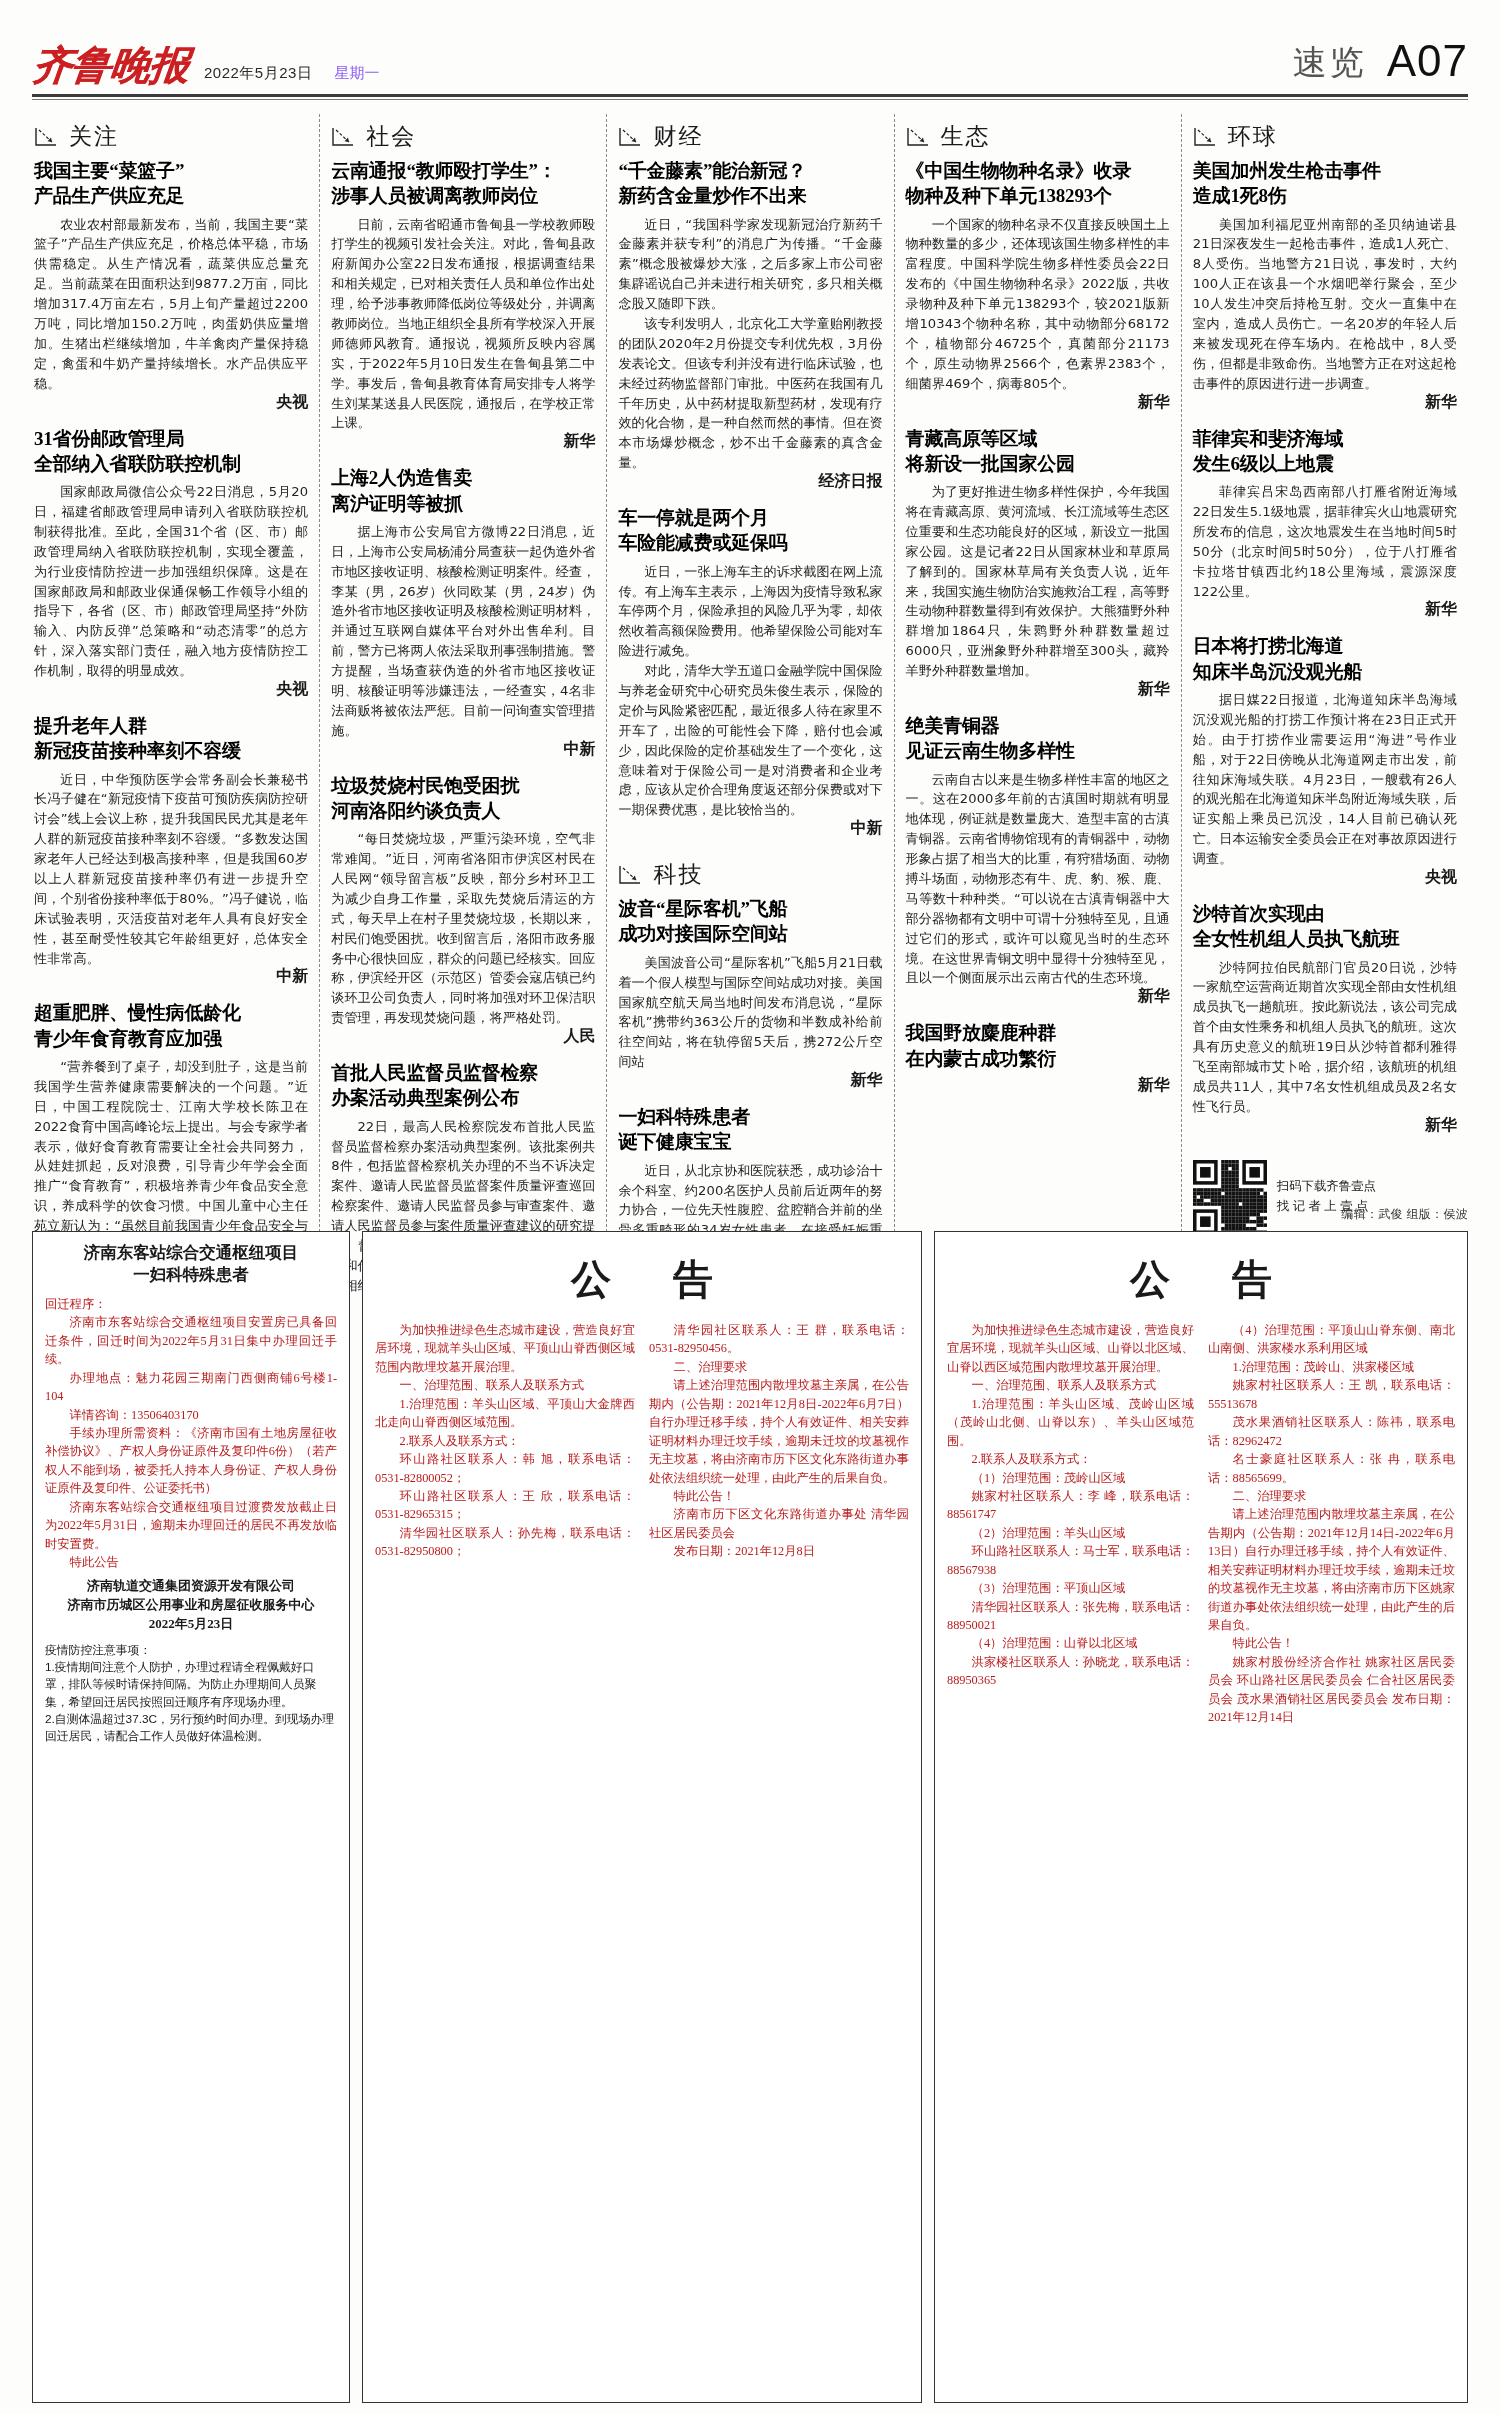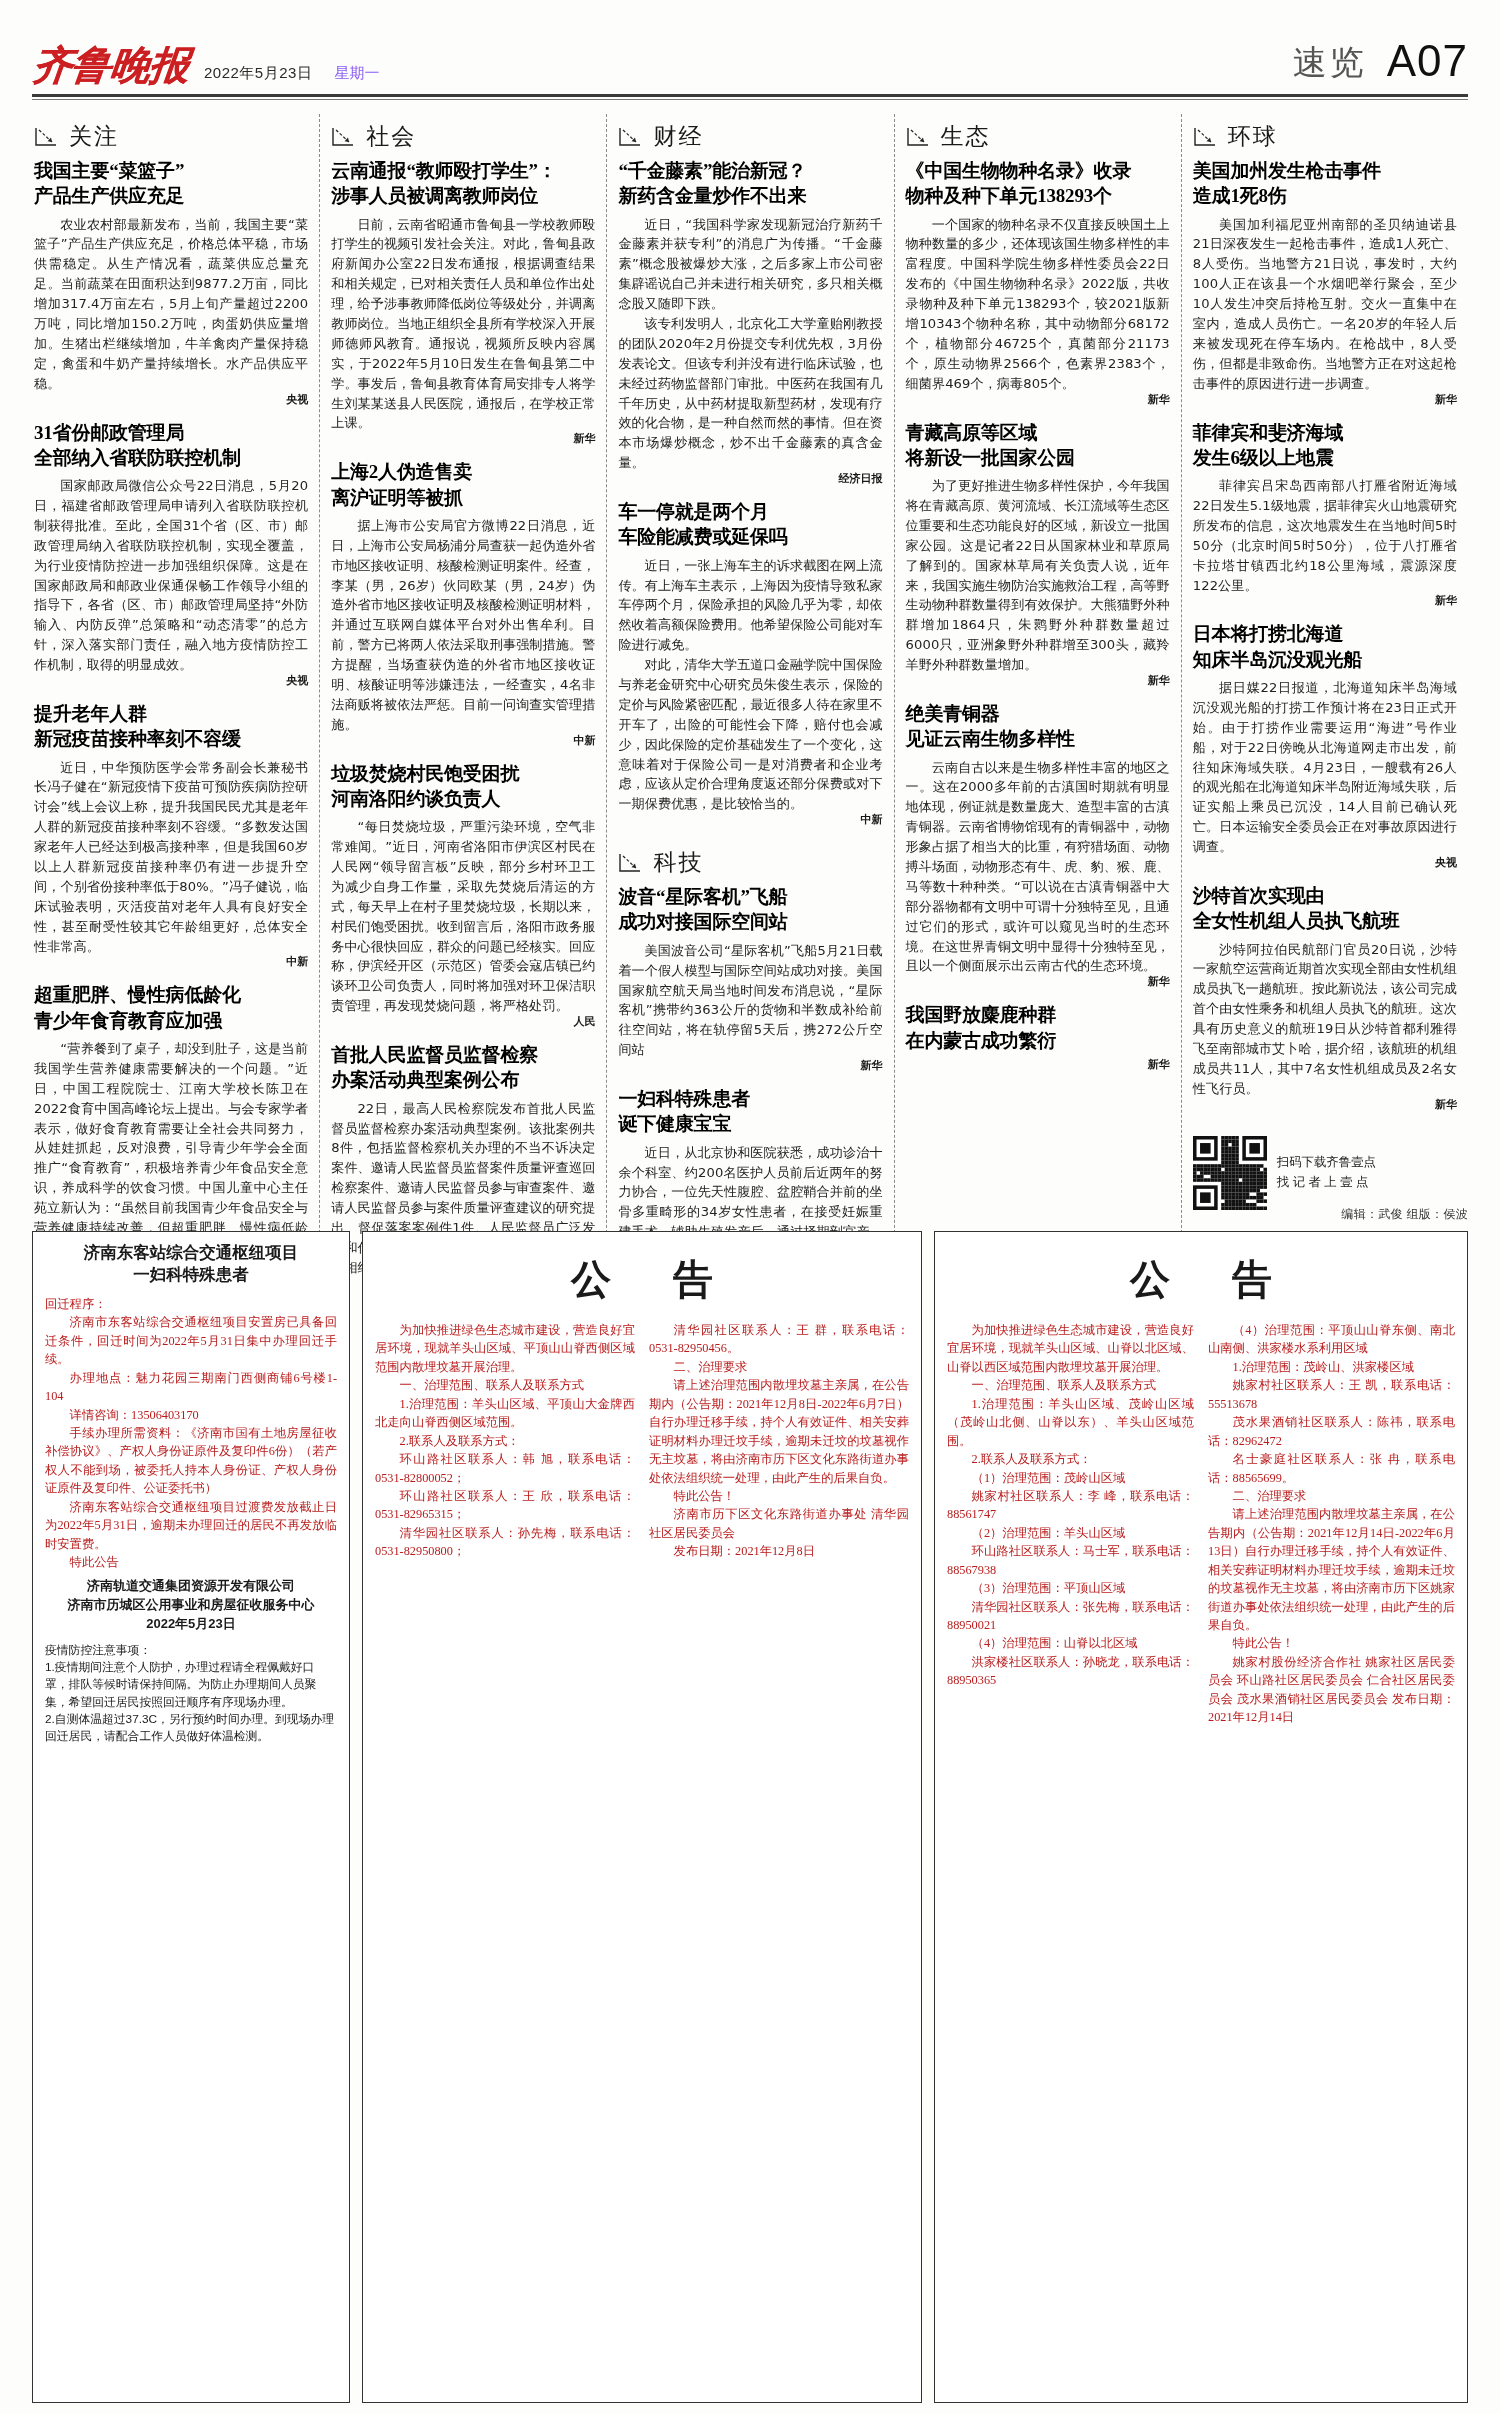--- a/index.html
+++ b/index.html
@@ -60,21 +60,21 @@
   .art-body {
     font-size: 13.1px;
     line-height: 1.52;
     text-align: justify;
     text-indent: 2em;
     letter-spacing: 0.1px;
     color: #222;
     font-family: "DejaVu Sans", "Liberation Sans", sans-serif;
   }
   .art-body p { margin: 0; text-indent: 2em; }
-  .src-line { text-align: right; font-weight: 700; font-size: 11px; margin-top: -2px; }
+  .src-line { text-align: right; font-weight: 700; font-size: 16px; margin-top: -2px; }
 
   
   .qr-block { display: flex; align-items: center; gap: 10px; margin-top: 16px; padding-top: 8px; }
   .qr { width: 74px; height: 74px; flex: none; background: #fff; position: relative; }
   .qr-text { font-size: 12.4px; line-height: 1.55; color: #222; }
   .byline { text-align: right; font-size: 12px; color: #333; padding: 6px 14px 0 0; letter-spacing: 0.3px; }
 
   
   .ann-row { display: flex; gap: 12px; padding: 8px 14px 10px 14px; height: 1190px; }
   .ann-box { border: 1.5px solid #333; padding: 10px 12px; position: relative; background: #fff; }
@@ -89,21 +89,21 @@
     font-family: "Liberation Serif", serif; font-weight: 700;
     font-size: 40px; letter-spacing: 26px; text-align: center;
     margin: 10px 0 14px 0; text-indent: 26px;
   }
   .ann-text { font-size: 12.3px; line-height: 1.5; text-align: justify; color: #b91c1c; }
   .ann-text p { text-indent: 2em; margin: 0; }
   .ann-text p.noind { text-indent: 0; }
   .ann-serif { font-family: "Liberation Serif", "DejaVu Serif", serif; }
   .ann-cols2 { display: flex; gap: 14px; }
   .ann-cols2 > div { flex: 1; }
-  .ann-sign { font-weight: 700; text-align: center; font-size: 13px; line-height: 1.45; margin-top: 6px; font-family:Liberation Sans, sans-serif; }
+  .ann-sign { font-weight: 700; text-align: center; font-size: 13px; line-height: 1.45; margin-top: 6px; font-family:Liberation Serif, serif; }
   .ann-note { font-size: 11.8px; line-height: 1.46; margin-top: 8px; }
   .ann-note p { text-indent: 0; margin: 0; }
 </style>
 </head>
 <body>
 
 <div class="page">
 
   <div class="masthead">
     <div class="logo">齐鲁晚报</div>

